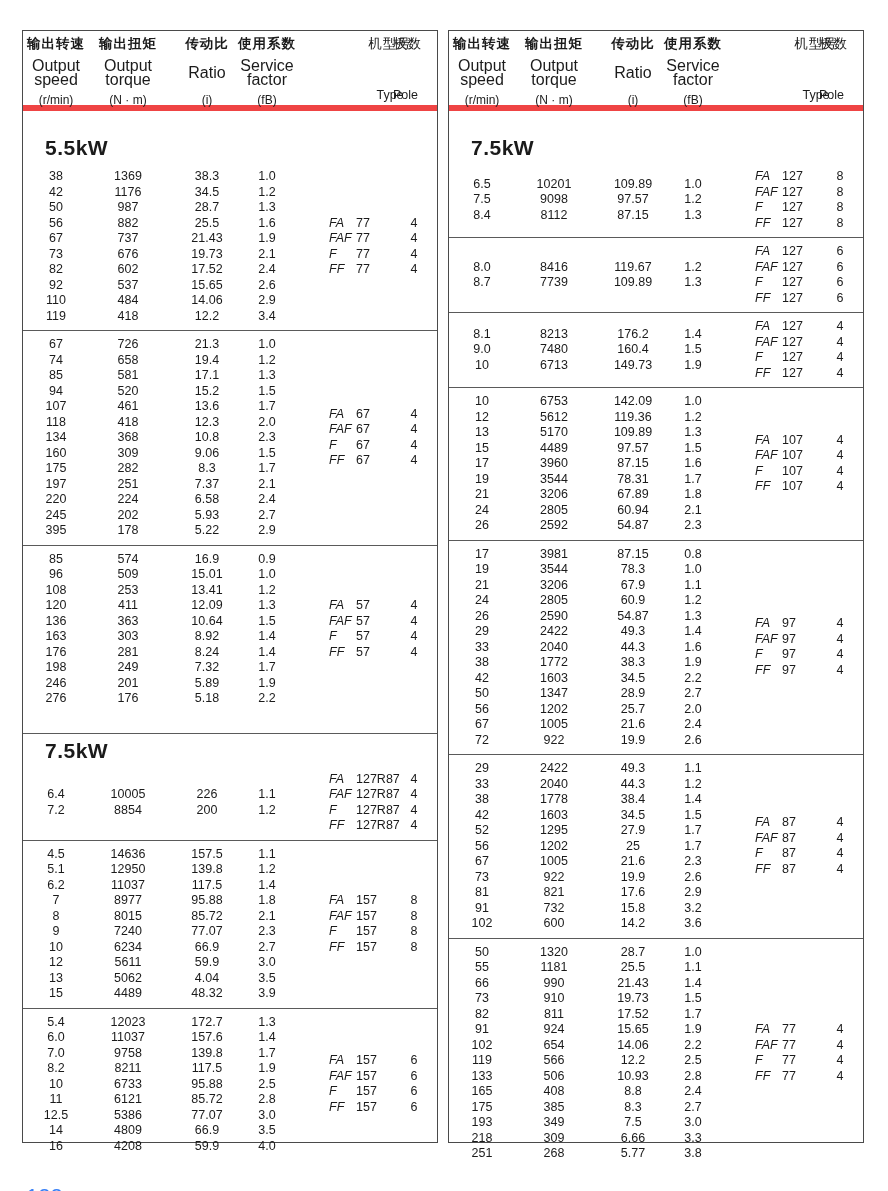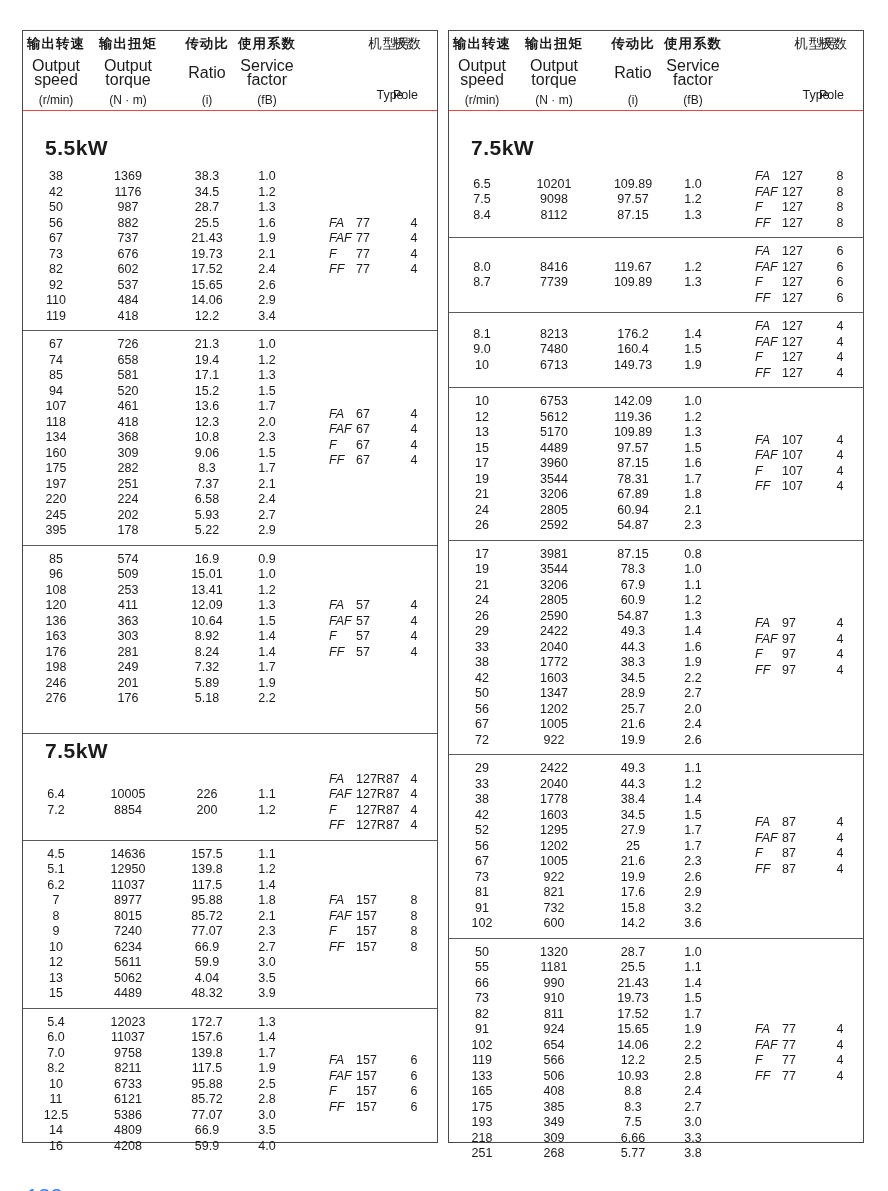--- a/index.html
+++ b/index.html
@@ -16,21 +16,21 @@
     border:1px solid #4a4a4a;
     display:flex;flex-direction:column;
     background:#fff;
   }
   .col-left{left:22px;}
   .col-right{left:448px;}
 
   
   .col-header{
     height:80px;flex:0 0 80px;
-    border-bottom:1px solid #ef4444;
+    border-bottom:6px solid #ef4444;
     display:flex;
     padding-top:3px;box-sizing:border-box;gap:47px;
   }
   .h-data{width:292px;display:grid;grid-template-columns:66px 78px 80px 40px;}
   .hcell{display:flex;flex-direction:column;align-items:center;height:74px;}
   .h-zh{height:19px;line-height:19px;font-size:13.5px;font-weight:700;white-space:nowrap;letter-spacing:1px;}
   .h-mid{flex:1;display:flex;flex-direction:column;justify-content:center;}
   .h-mid-line{font-size:16px;line-height:13.5px;text-align:center;white-space:nowrap;}
   .h-bottom{height:16px;line-height:16px;font-size:12px;white-space:nowrap;}
   .h-types{width:122px;position:relative;height:74px;}

